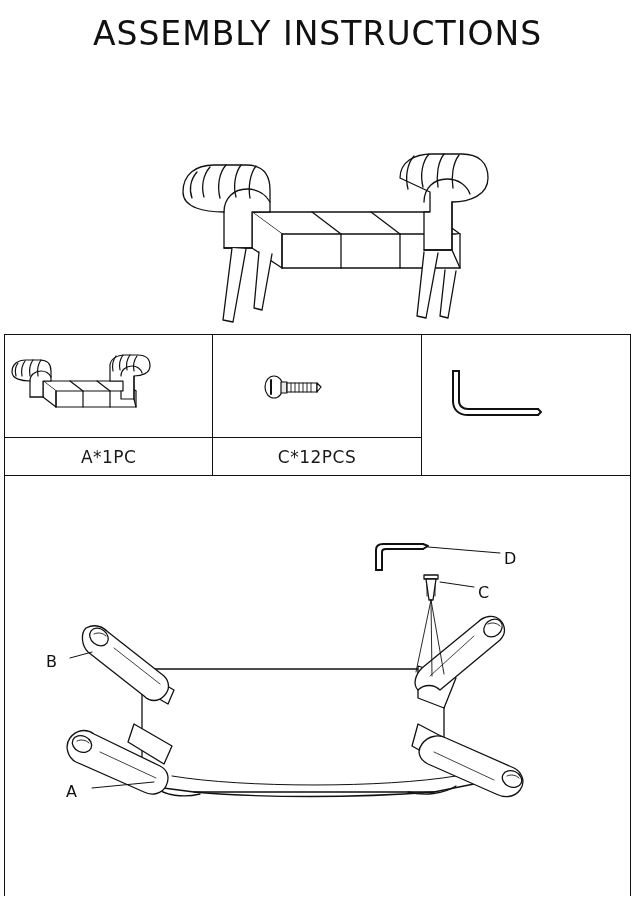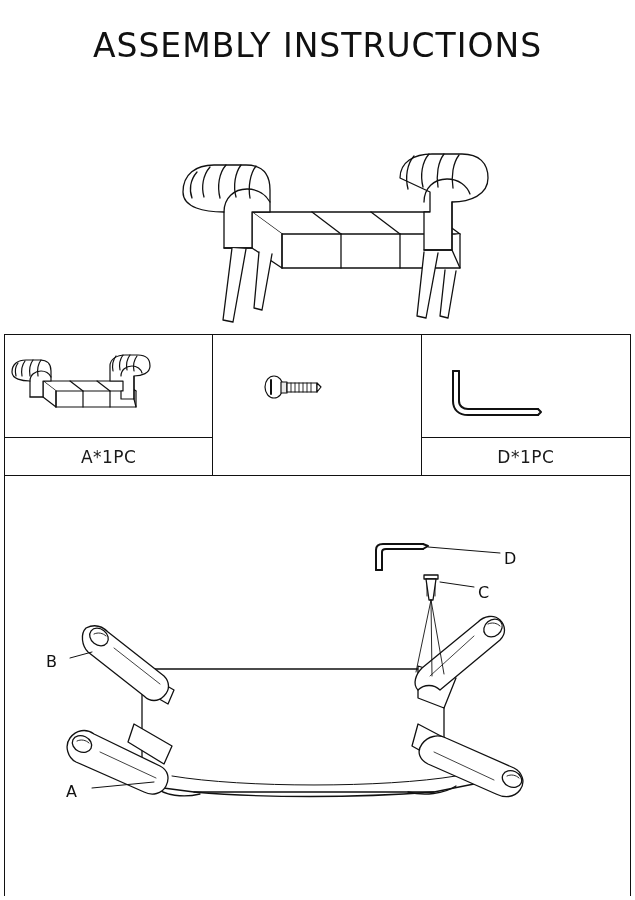--- a/index.html
+++ b/index.html
@@ -18,21 +18,21 @@
     position: relative;
     width: 635px;
     height: 900px;
     box-sizing: border-box;
     background: #fff;
   }
 
   
   .title {
     position: absolute;
-    top: 26px;
+    top: 14px;
     left: 0;
     width: 635px;
     text-align: center;
     font-size: 33px;
     letter-spacing: 1px;
     font-weight: 400;
     font-family: "DejaVu Sans", sans-serif;
     color: #111;
   }
 
@@ -194,32 +194,32 @@
       <div class="part-art">
         <svg width="156" height="102" viewBox="0 0 156 102" fill="none" stroke="#111" stroke-width="1.2" stroke-linejoin="round" stroke-linecap="round">
           <ellipse cx="61" cy="52" rx="9" ry="11" fill="#fff"></ellipse>
           <path d="M58 45 L58 59" stroke-width="2"></path>
           <rect x="68" y="47" width="6" height="11" fill="#e9e9e9"></rect>
           <path d="M74 48 L104 48 L104 57 L74 57 Z" fill="#fff"></path>
           <path d="M78 48 L78 57 M82 48 L82 57 M86 48 L86 57 M90 48 L90 57 M94 48 L94 57 M98 48 L98 57" stroke-width="0.9"></path>
           <path d="M104 48 L108 52 L104 57 Z" fill="#fff"></path>
         </svg>
       </div>
+      <div class="part-label">C*12PCS</div>
     </div>
 
     <div class="part-cell">
       <div class="part-art">
         <svg width="156" height="102" viewBox="0 0 156 102" fill="none" stroke="#111" stroke-width="1.2" stroke-linejoin="round" stroke-linecap="round">
           <path d="M37 36 L37 66 C37 71 41 74 46 74 L116 74" fill="none" stroke-width="2"></path>
           <path d="M31 36 L31 66 C31 75 37 80 46 80 L116 80" fill="none" stroke-width="2"></path>
           <path d="M31 36 L37 36" stroke-width="2"></path>
           <path d="M116 74 L119 77 L116 80" stroke-width="2"></path>
         </svg>
       </div>
-      <div class="part-label">D*1PC</div>
     </div>
   </div>
 
   <div class="assembly">
     <div class="assembly-frame"></div>
 
     <svg width="627" height="420" viewBox="0 0 627 420" fill="none" stroke="#111" stroke-width="1.3" stroke-linejoin="round" stroke-linecap="round">
 
       <g>
         <path d="M372 94 L372 74 C372 70 375 68 379 68 L419 68" stroke-width="2"></path>

